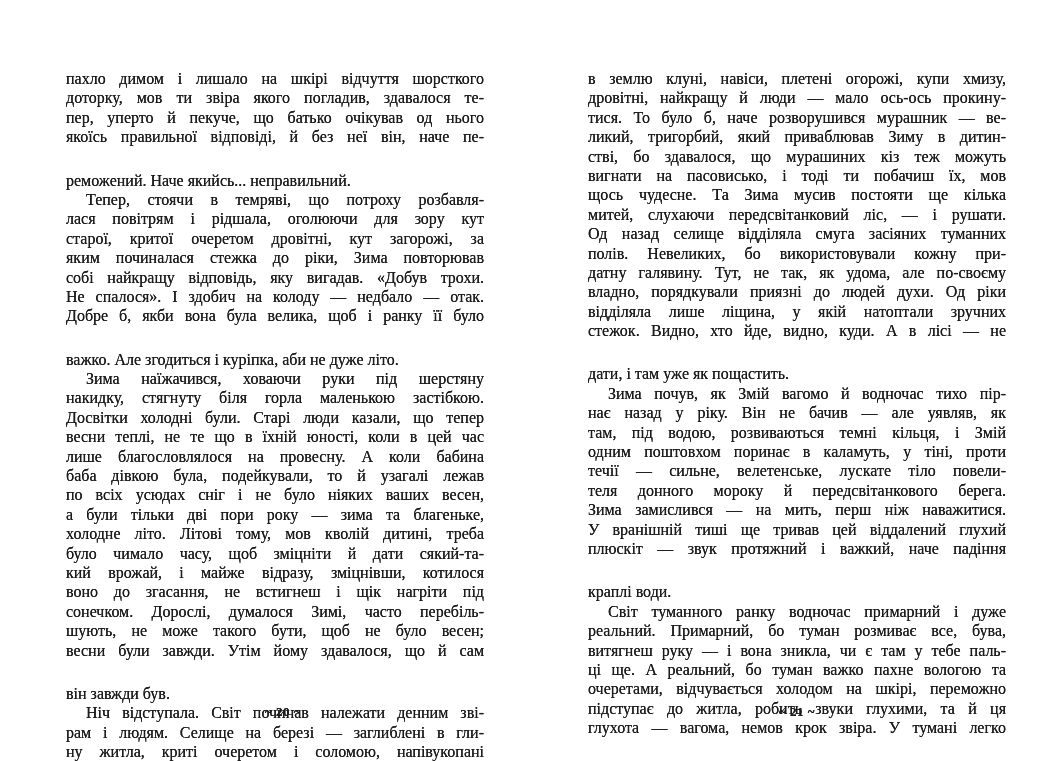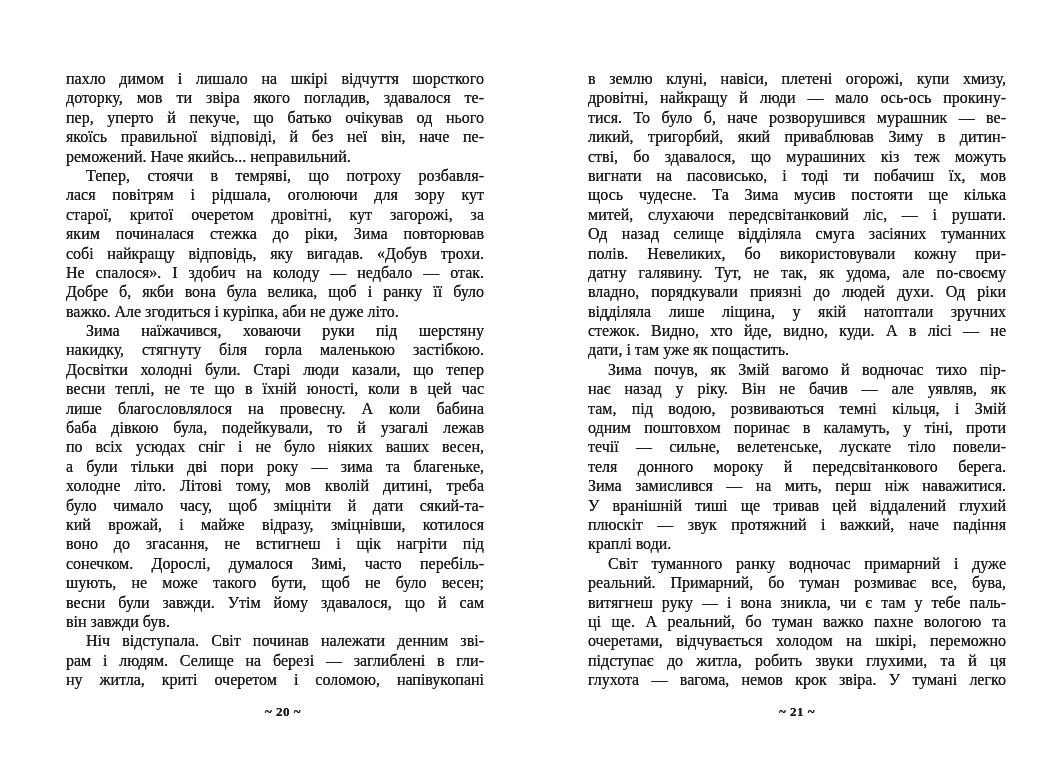--- a/index.html
+++ b/index.html
@@ -34,20 +34,21 @@
 
   .line {
     text-align: justify;
     text-align-last: justify;
     text-justify: inter-word;
     height: 19.4px;
     overflow: hidden;
   }
   .line.endpara {
     text-align-last: left;
+    margin-top: 24px;
   }
   .line.indent {
     text-indent: 20px;
   }
 
   .footer {
     position: absolute;
     top: 704px;
     width: 418px;
     text-align: center;

